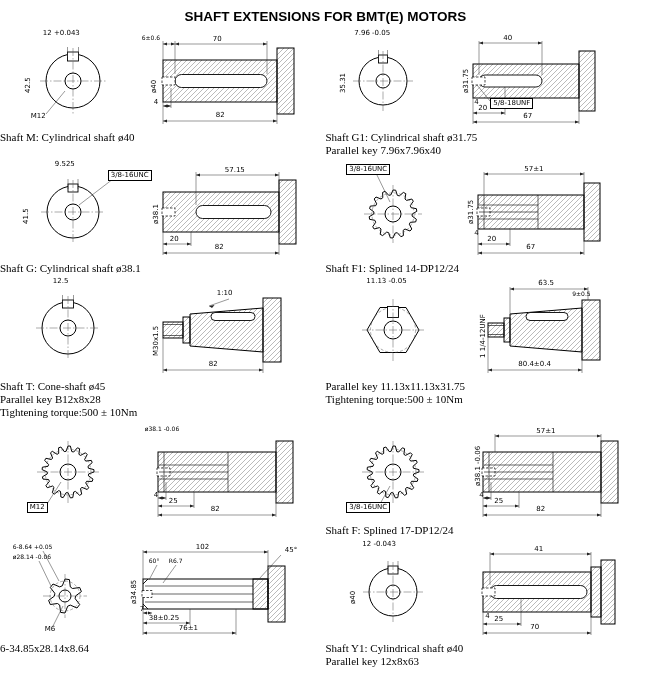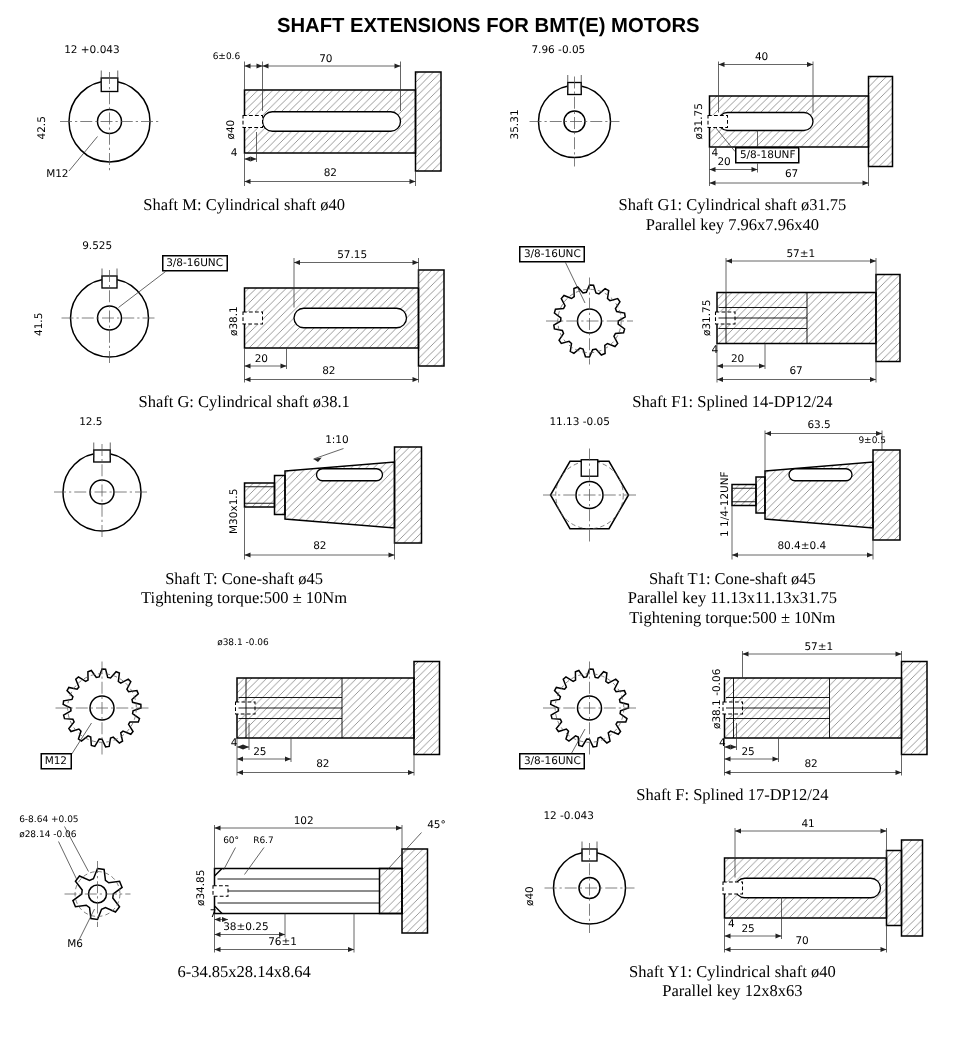--- a/index.html
+++ b/index.html
@@ -8,21 +8,21 @@
   figure{margin:0}
   .title{font-family:"Liberation Sans",sans-serif;font-size:13.5px;font-weight:700;text-align:center;padding:9px 0 5px}
   .grid{display:grid;grid-template-columns:1fr 1fr;width:651px}
   .cell{margin-bottom:3px}
   .draw{position:relative;width:300px;height:100px;margin:0 auto}
   .draw svg{position:absolute;left:0;top:0}
   .lbl{position:absolute;font-family:"DejaVu Sans",sans-serif;font-size:7px;line-height:7px;white-space:nowrap}
   .lbl.sm{font-size:6px;line-height:6px}
   .lbl.v{transform-origin:0 0;transform:rotate(-90deg)}
   .lbl.box{border:0.5px solid #000;padding:1px 2px;background:#fff}
-  .cap{text-align:center;font-size:11px;line-height:13px;margin-top:2px}
+  .cap{font-size:11px;line-height:13px;margin-top:2px}
   svg .o{fill:none;stroke:#000;stroke-width:1}
   svg .sh{stroke:#000;stroke-width:1}
   svg .wf{fill:#fff;stroke:#000;stroke-width:0.9}
   svg .wf2{fill:#fff;stroke:#000;stroke-width:1}
   svg .ln{stroke:#000;stroke-width:0.9}
   svg .ln2{stroke:#000;stroke-width:0.6}
   svg .dim{stroke:#333;stroke-width:0.5}
   svg .cl{stroke:#555;stroke-width:0.5;stroke-dasharray:8 2 1.5 2}
   svg .cl2{fill:none;stroke:#555;stroke-width:0.5;stroke-dasharray:3 2}
   svg .ar{fill:#222;stroke:none}
@@ -267,20 +267,21 @@
             <path d="M150 92 l4 -1.6 l0 3.2 z" class="ar"></path>
             <path d="M250 92 l-4 -1.6 l0 3.2 z" class="ar"></path>
           </svg>
         <span class="lbl" style="left:40px;top:0px">12.5</span>
         <span class="lbl v" style="left:140px;top:78px">M30x1.5</span>
         <span class="lbl" style="left:204px;top:12px">1:10</span>
         <span class="lbl" style="left:196px;top:83px">82</span>
       </div>
       <figcaption class="cap">
         <div>Shaft T: Cone-shaft ø45</div>
+        <div>Parallel key B12x8x28</div>
         <div>Tightening torque:500 ± 10Nm</div>
       </figcaption>
     </figure>
 
     <figure class="cell">
       <div class="draw">
         <svg id="sT1" width="300" height="100" viewBox="0 0 300 100">
             <defs>
               <pattern id="hT1" width="5" height="5" patternUnits="userSpaceOnUse">
                 <path d="M0 5 L5 0" class="hl"></path>
@@ -310,21 +311,20 @@
             <path d="M150 92 l4 -1.6 l0 3.2 z" class="ar"></path>
             <path d="M244 92 l-4 -1.6 l0 3.2 z" class="ar"></path>
           </svg>
         <span class="lbl" style="left:28px;top:0px">11.13 -0.05</span>
         <span class="lbl v" style="left:142px;top:80px">1 1/4-12UNF</span>
         <span class="lbl" style="left:200px;top:2px">63.5</span>
         <span class="lbl sm" style="left:234px;top:13px">9±0.5</span>
         <span class="lbl" style="left:180px;top:83px">80.4±0.4</span>
       </div>
       <figcaption class="cap">
-        <div>Shaft T1: Cone-shaft ø45</div>
         <div>Parallel key 11.13x11.13x31.75</div>
         <div>Tightening torque:500 ± 10Nm</div>
       </figcaption>
     </figure>
 
     <figure class="cell">
       <div class="draw">
         <svg id="sFD" width="300" height="100" viewBox="0 0 300 100">
             <defs>
               <pattern id="hFD" width="5" height="5" patternUnits="userSpaceOnUse">

